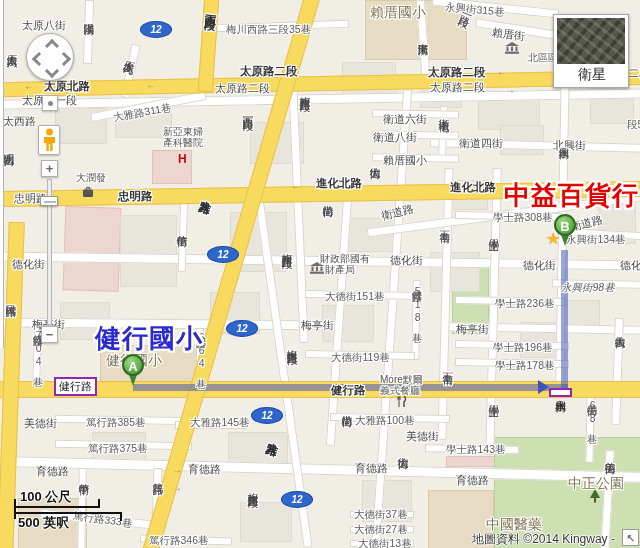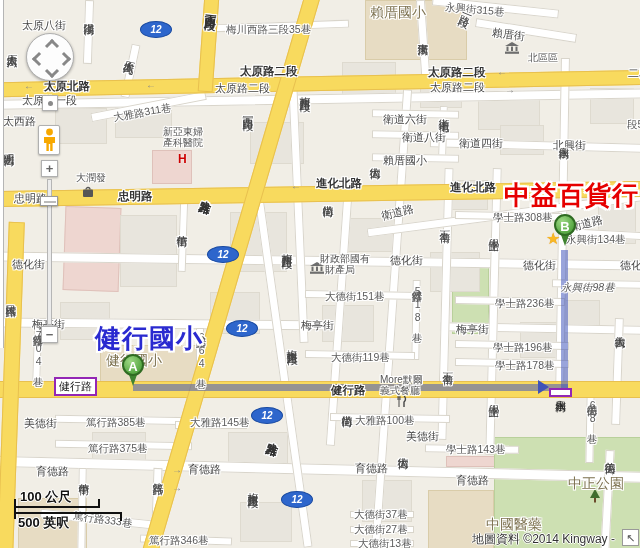--- a/index.html
+++ b/index.html
@@ -263,21 +263,21 @@
     <div class="lbl rd" style="left: 428px; top: 66px;">太原路二段</div>
     <div class="lbl st" style="left: 430px; top: 81px;">太原路二段</div>
     <div class="lbl st" style="left: 628px; top: 67px;">二段</div>
     <div class="lbl st v" style="left: 417px; top: 34px;">東漢街</div>
     <div class="lbl ar" style="left: 370px; top: 5px;">賴厝國小</div>
     <div class="lbl ln" style="left: 445px; top: 4px; transform: rotate(5deg);">永興街315巷</div>
     <div class="lbl st" style="left: 492px; top: 28px; transform: rotate(8deg);">賴厝街</div>
     <div class="lbl st v" style="left: 463px; top: 8px; transform: rotate(22deg);">路一段</div>
     <div class="lbl poi" style="left: 528px; top: 52px;">北區區</div>
     <div class="lbl st" style="left: 383px; top: 113px;">衛道六街</div>
-    <div class="lbl st" style="left: 402px; top: 131px;">衛道八街</div>
+    <div class="lbl st" style="left: 373px; top: 131px;">衛道八街</div>
     <div class="lbl st" style="left: 383px; top: 154px;">賴厝國小</div>
     <div class="lbl st v" style="left: 438px; top: 110px;">衛道七街</div>
     <div class="lbl st" style="left: 459px; top: 137px;">衛道四街</div>
     <div class="lbl st" style="left: 553px; top: 139px;">北興街</div>
     <div class="lbl rd" style="left: 316px; top: 177px;">進化北路</div>
     <div class="lbl rd" style="left: 450px; top: 181px;">進化北路</div>
     <div class="lbl st v" style="left: 369px; top: 158px;">大德街</div>
     <div class="lbl st v" style="left: 397px; top: 448px;">大德街</div>
     <div class="lbl st v" style="left: 322px; top: 196px;">尚德街</div>
     <div class="lbl st" style="left: 381px; top: 206px; transform: rotate(-14deg);">衛道路</div>
@@ -367,20 +367,24 @@
     <svg width="13" height="24" viewBox="0 0 13 24">
       <circle cx="6.5" cy="4" r="3.4" fill="#f7a800"></circle>
       <path d="M1 9 h11 v6 h-2.4 v8 h-2.4 v-7 h-1.4 v7 H3.4 v-8 H1z" fill="#f7a800"></path>
     </svg>
   </div>
   <div id="zoomin" class="ctl">+</div>
   <div id="zoomtrack" class="ctl"></div>
   <div id="zoomhandle" class="ctl"></div>
   <div id="zoomout" class="ctl">−</div>
 
+  <div id="satcard" class="ctl">
+    <div id="satthumb"></div>
+    <div id="satlabel">衛星</div>
+  </div>
 
   <div id="scale" class="ctl">
     <span class="sctext" style="left:8px;top:2px;">100 公尺</span>
     <span class="scbar" style="left:2px;top:13px;width:2px;height:20px;"></span>
     <span class="scbar" style="left:2px;top:20px;width:86px;height:2px;"></span>
     <span class="scbar" style="left:86px;top:13px;width:2px;height:9px;"></span>
     <span class="scbar" style="left:2px;top:26px;width:108px;height:2px;"></span>
     <span class="scbar" style="left:108px;top:26px;width:2px;height:9px;"></span>
     <span class="sctext" style="left:6px;top:28px;">500 英呎</span>
   </div>

